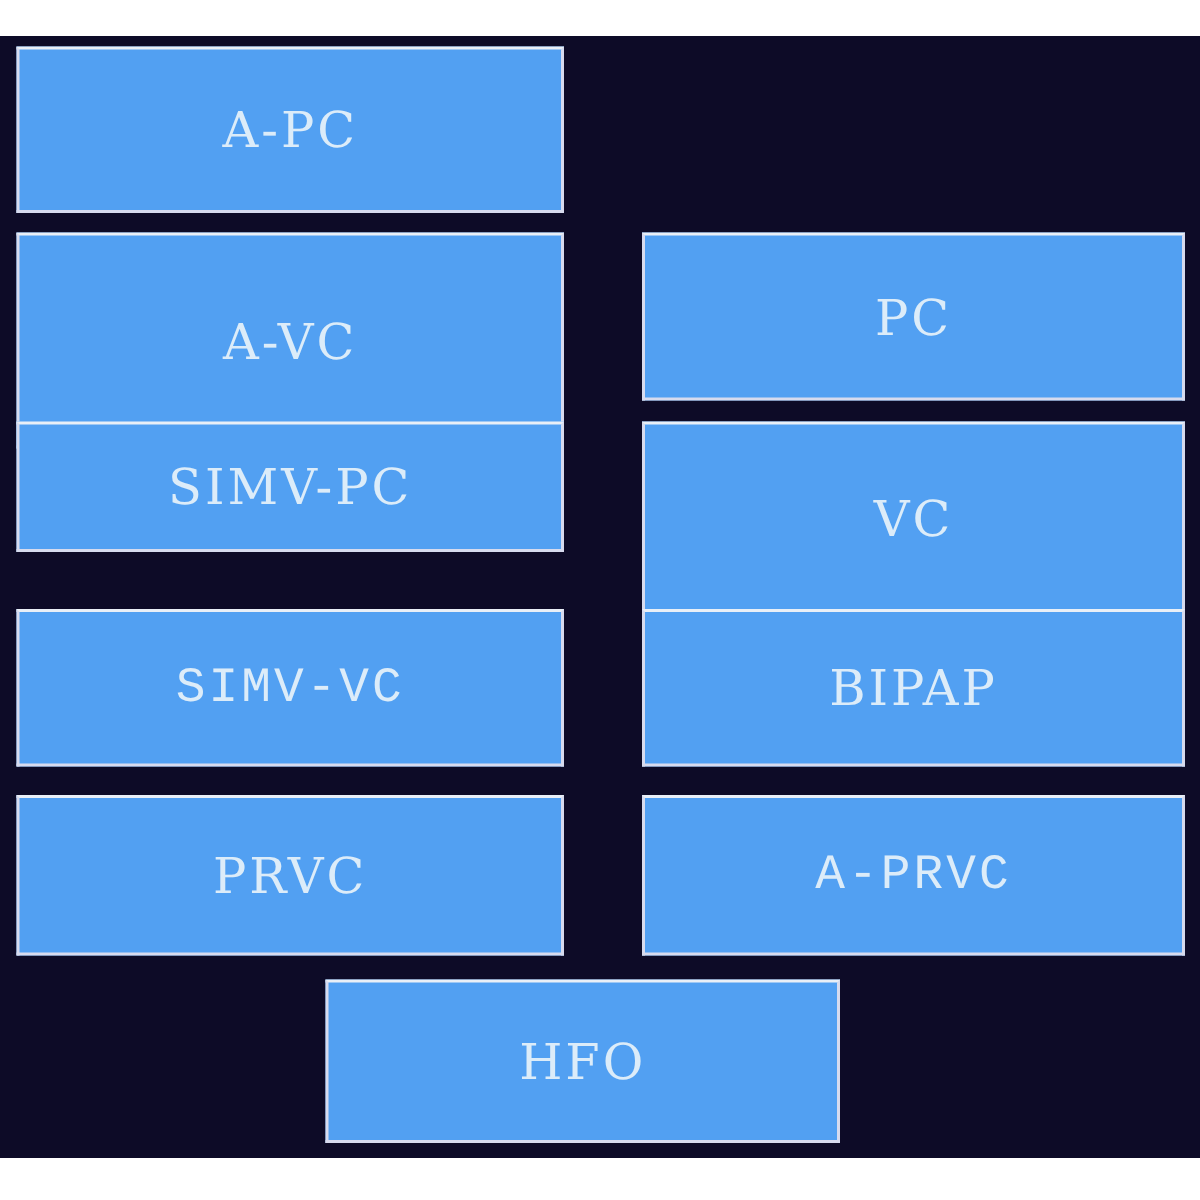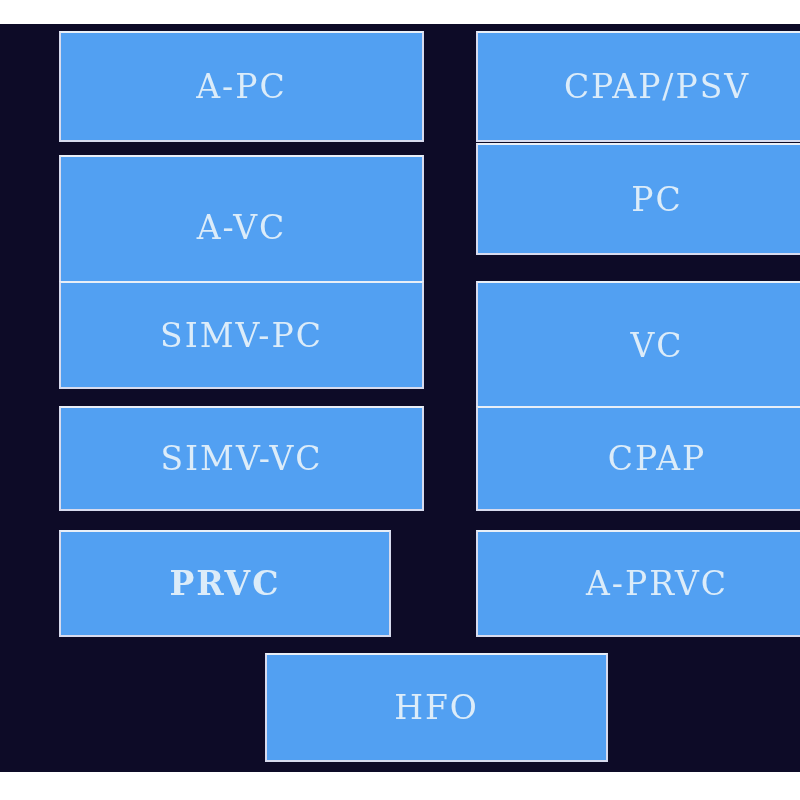--- a/index.html
+++ b/index.html
@@ -41,59 +41,57 @@
     border: 2px solid var(--button-border, #d7dbee);
     border-top-color: #e9eff7;
     display: flex;
     align-items: center;
     justify-content: center;
     color: var(--button-text, #dcecf9);
     font-size: 33px;
     letter-spacing: 2px;
     cursor: pointer;
     user-select: none;
-    margin-left: 48px;
   }
   
   #btn-a-pc    { left: 11px;  top: 7px;   width: 365px; height: 111px; }
   #btn-cpap-psv{ left: 428px; top: 7px;   width: 362px; height: 111px; }
   #btn-a-vc    { left: 11px;  top: 131px; width: 365px; height: 144px; }
-  #btn-pc      { left: 428px; top: 119px; width: 362px; height: 112px; }
-  #btn-simv-pc { left: 11px;  top: 257px; width: 365px; height: 108px; }
+  #btn-pc      { left: 428px; top: 131px; width: 362px; height: 112px; }
+  #btn-simv-pc { left: 11px;  top: 257px; width: 365px; height: 87px; }
   #btn-vc      { left: 428px; top: 257px; width: 362px; height: 128px; }
-  #btn-simv-vc { left: 11px;  top: 382px; width: 365px; height: 105px; }
+  #btn-simv-vc { left: 11px;  top: 382px; width: 365px; height: 105px; font-family: Liberation Mono, monospace; }
   #btn-bipap   { left: 428px; top: 382px; width: 362px; height: 105px; }
-  #btn-prvc    { left: 11px;  top: 506px; width: 332px; height: 107px; font-weight: bold; }
-  #btn-a-prvc  { left: 428px; top: 506px; width: 362px; height: 107px; }
+  #btn-prvc    { left: 11px;  top: 506px; width: 365px; height: 107px; }
+  #btn-a-prvc  { left: 428px; top: 506px; width: 362px; height: 107px; font-family: Liberation Mono, monospace; }
   #btn-hfo     { left: 217px; top: 629px; width: 343px; height: 109px; }
 </style>
 </head>
 <body>
 
 <div class="stage">
 
   <div class="top-strip"></div>
 
   <div class="panel">
 
     <div class="mode-btn" id="btn-a-pc">A-PC</div>
 
-    <div class="mode-btn" id="btn-cpap-psv">CPAP/PSV</div>
 
     <div class="mode-btn" id="btn-a-vc">A-VC</div>
 
     <div class="mode-btn" id="btn-pc">PC</div>
 
     <div class="mode-btn" id="btn-simv-pc">SIMV-PC</div>
 
     <div class="mode-btn" id="btn-vc">VC</div>
 
     <div class="mode-btn" id="btn-simv-vc">SIMV-VC</div>
 
-    <div class="mode-btn" id="btn-bipap">CPAP</div>
+    <div class="mode-btn" id="btn-bipap">BIPAP</div>
 
     <div class="mode-btn" id="btn-prvc">PRVC</div>
 
     <div class="mode-btn" id="btn-a-prvc">A-PRVC</div>
 
     <div class="mode-btn" id="btn-hfo">HFO</div>
 
   </div>
 
   <div class="bottom-strip"></div>

